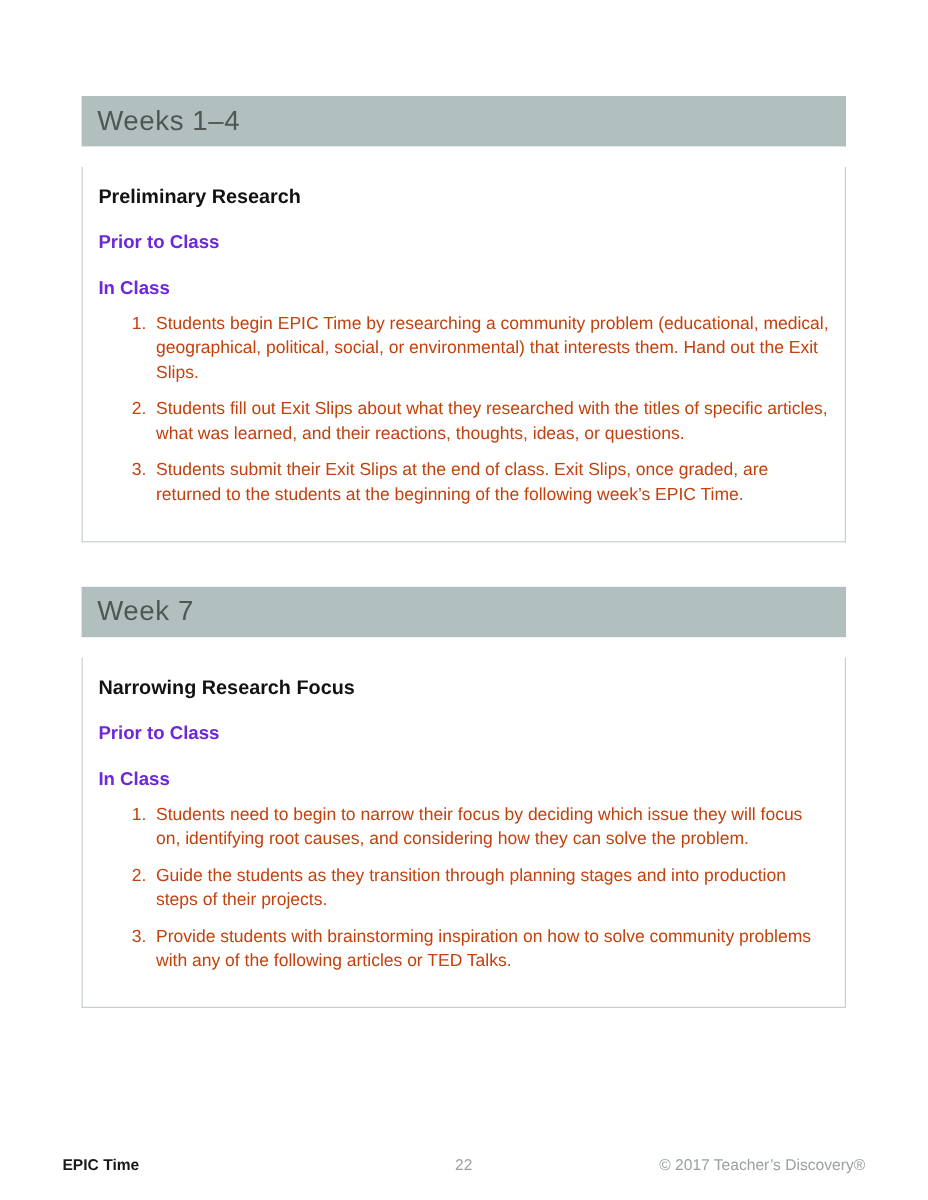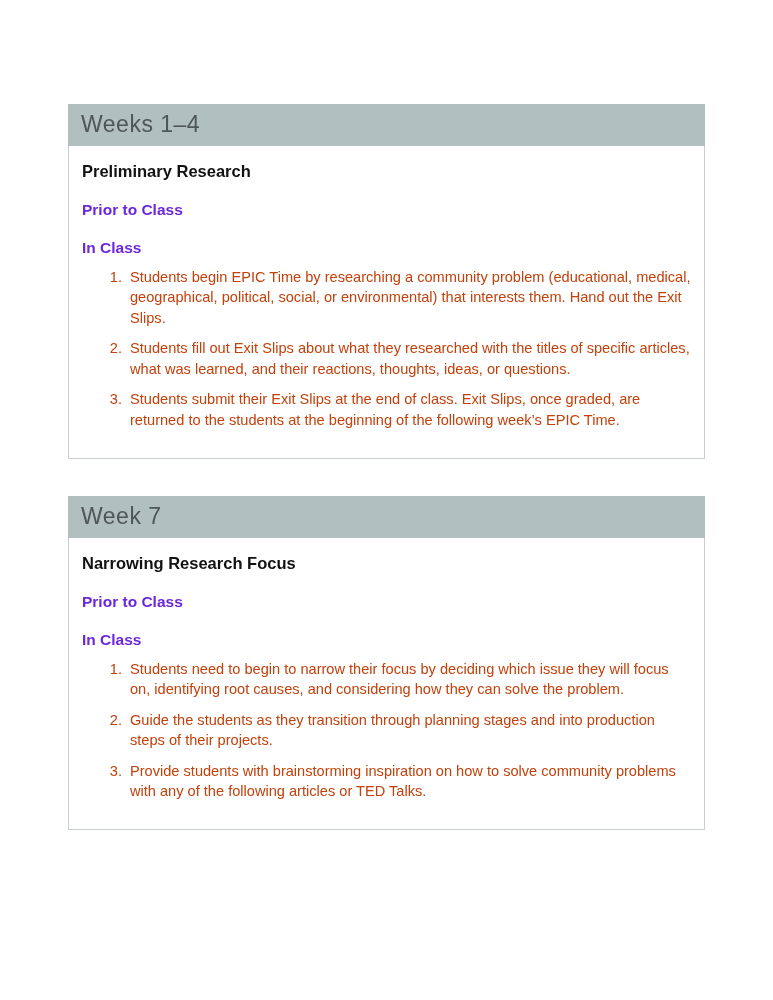--- a/index.html
+++ b/index.html
@@ -14,37 +14,38 @@
     color: #3b3b3b;
     position: relative;
     overflow: hidden;
   }
   .page {
     position: relative;
     width: 100%;
     height: 100%;
   }
   .wrap {
-    padding: 104px 68px 0 68px;
+    padding: 80px 68px 0 68px;
   }
   .week-section + .week-section {
     margin-top: 37px;
   }
   .section-header {
     background: #b2bfbf;
     color: #4e5656;
     font-size: 23px;
     font-weight: 400;
     letter-spacing: 0.5px;
     padding: 7px 13px 8px 13px;
   }
   .section-body {
     border: 1px solid #c9cfcf;
     border-top: none;
     padding: 2px 13px 18px 13px;
+    margin-top: 17px;
   }
   .section-body h2 {
     font-size: 16.5px;
     color: #121212;
     margin: 14px 0 4px 0;
     font-weight: bold;
   }
   .section-body h3 {
     font-size: 15.5px;
     color: #6d28d9;
@@ -127,13 +128,18 @@
         <ol>
           <li>Students need to begin to narrow their focus by deciding which issue they will focus on, identifying root causes, and considering how they can solve the problem.</li>
           <li>Guide the students as they transition through planning stages and into production steps of their projects.</li>
           <li>Provide students with brainstorming inspiration on how to solve community problems with any of the following articles or TED Talks.</li>
         </ol>
       </div>
     </section>
 
   </div>
 
+  <div class="footer">
+    <span class="footer-left">EPIC Time</span>
+    <span class="footer-center">22</span>
+    <span class="footer-right">© 2017 Teacher’s Discovery®</span>
+  </div>
 </div>
 
 </body></html>

